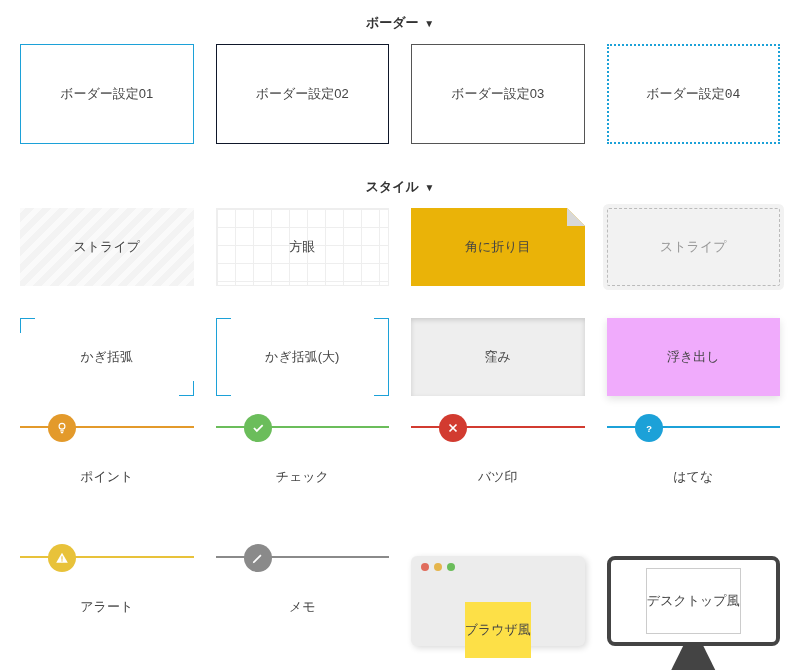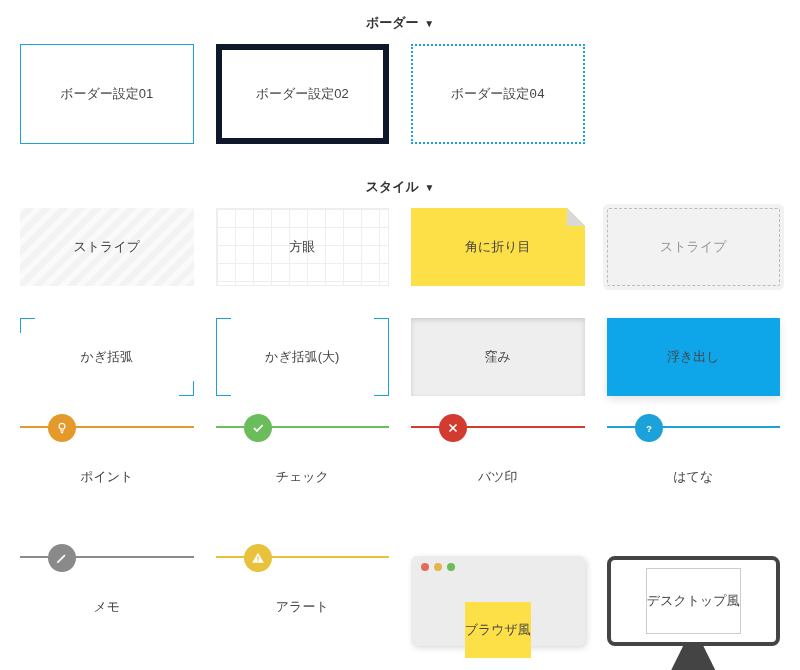--- a/index.html
+++ b/index.html
@@ -31,39 +31,39 @@
     align-items: center;
     justify-content: center;
     color: #444;
     position: relative;
     background: #fff;
   }
   .style-cell { height: 78px; }
 
   
   .b1 { border: 1px solid #1ca1d8; }
-  .b2 { border: 6px solid #0f172a; align-items: center; }
+  .b2 { border: 1px solid #0f172a; align-items: center; }
   .b3 { border: 1px solid #555; }
   .b4 { border: 2px dotted #1ca1d8; font-family: Liberation Mono, monospace; }
 
   
   .stripe {
     background: repeating-linear-gradient(-45deg, #f3f3f3 0 6px, #fafafa 6px 12px);
   }
   
   .graph {
     background-image:
       linear-gradient(#eee 1px, transparent 1px),
       linear-gradient(90deg, #eee 1px, transparent 1px);
     background-size: 18px 18px;
     border: 1px solid #eee;
     font-family: Liberation Serif, serif;
   }
   
-  .fold { background: #fde047; }
+  .fold { background: #eab308; }
   .fold::before {
     content: ""; position: absolute; top: 0; right: 0;
     border-style: solid;
     border-width: 0 18px 18px 0;
     border-color: transparent #fff transparent #d8d8d8;
   }
   .fold::after {
     content:""; position:absolute; top:0; right:0;
     width:0;height:0;
     border-style:solid;
@@ -91,21 +91,21 @@
   .bracket-lg::before { top:0; bottom:0; left:0; border-right:none; }
   .bracket-lg::after  { top:0; bottom:0; right:0; border-left:none; }
 
   
   .sunken {
     background:#eee;
     box-shadow: inset 0 2px 5px rgba(0,0,0,0.15);
   }
   
   .raised {
-    background:#0ea5e9;
+    background:#f0abfc;
     box-shadow: 0 3px 8px rgba(0,0,0,0.12);
   }
 
   
   .iconcell {
     border-top: 2px solid var(--c);
     height: 90px;
     padding-top: 10px;
   }
   .iconcell .badge {
@@ -166,20 +166,23 @@
   <span class="arrow">▼</span>
 </div>
 
 <div class="grid">
   <div class="cell b1">
       <span>ボーダー設定01</span>
     </div>
   <div class="cell b2">
       <span>ボーダー設定02</span>
     </div>
+  <div class="cell b3">
+      <span>ボーダー設定03</span>
+    </div>
   <div class="cell b4">
       <span>ボーダー設定04</span>
     </div>
 </div>
 
 <div class="section-header">
   <span>スタイル</span>
   <span class="arrow">▼</span>
 </div>
 
@@ -239,37 +242,37 @@
   </div>
   <div class="cell iconcell" style="--c:#1ca1d8">
     <div class="badge">
       <svg width="14" height="14" viewBox="0 0 24 24" fill="#fff">
           <text x="12" y="18" text-anchor="middle" font-size="16" font-weight="bold">?</text>
         </svg>
     </div>
     <span>はてな</span>
   </div>
 
-  <div class="cell iconcell" style="--c:#8a8a8a">
-    <div class="badge">
-      <svg width="14" height="14" viewBox="0 0 24 24" fill="#fff">
-          <path d="M3 21l3-1 12-12-2-2L4 18l-1 3z"></path>
-        </svg>
-    </div>
-    <span>メモ</span>
-  </div>
   <div class="cell iconcell" style="--c:#e8c23a">
     <div class="badge">
       <svg width="14" height="14" viewBox="0 0 24 24" fill="#fff">
           <path d="M12 3L2 20h20L12 3z"></path>
           <rect x="11" y="9" width="2" height="6" fill="#e8c23a"></rect>
           <rect x="11" y="16" width="2" height="2" fill="#e8c23a"></rect>
         </svg>
     </div>
     <span>アラート</span>
+  </div>
+  <div class="cell iconcell" style="--c:#8a8a8a">
+    <div class="badge">
+      <svg width="14" height="14" viewBox="0 0 24 24" fill="#fff">
+          <path d="M3 21l3-1 12-12-2-2L4 18l-1 3z"></path>
+        </svg>
+    </div>
+    <span>メモ</span>
   </div>
 
   <div class="cell browser">
     <div class="dots">
         <span></span>
         <span></span>
         <span></span>
       </div>
     <div class="inner">
         <span>ブラウザ風</span>

